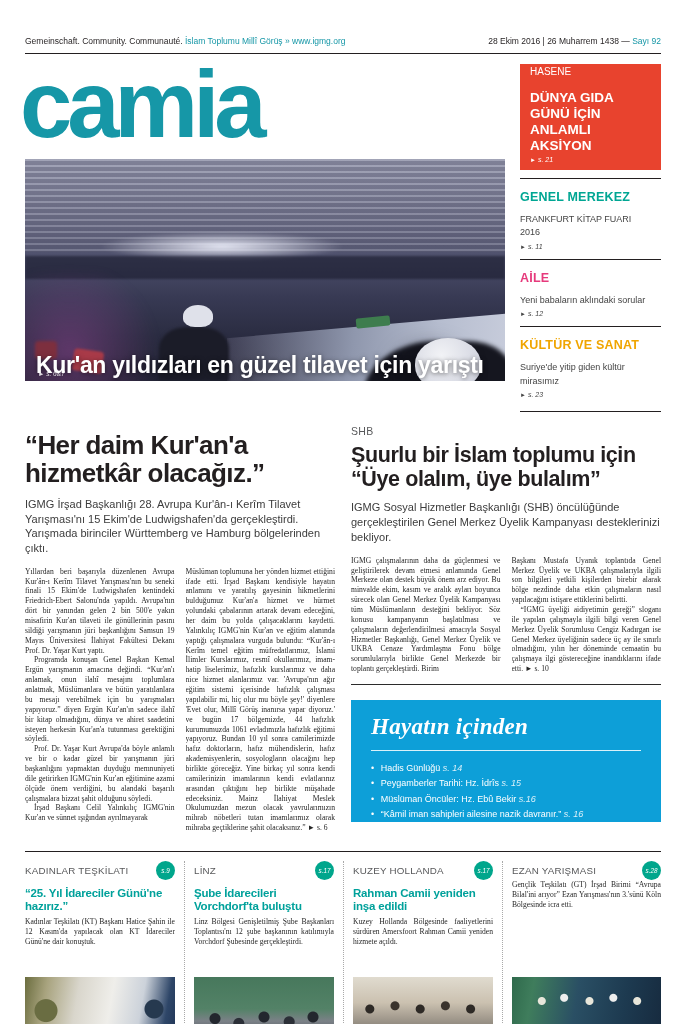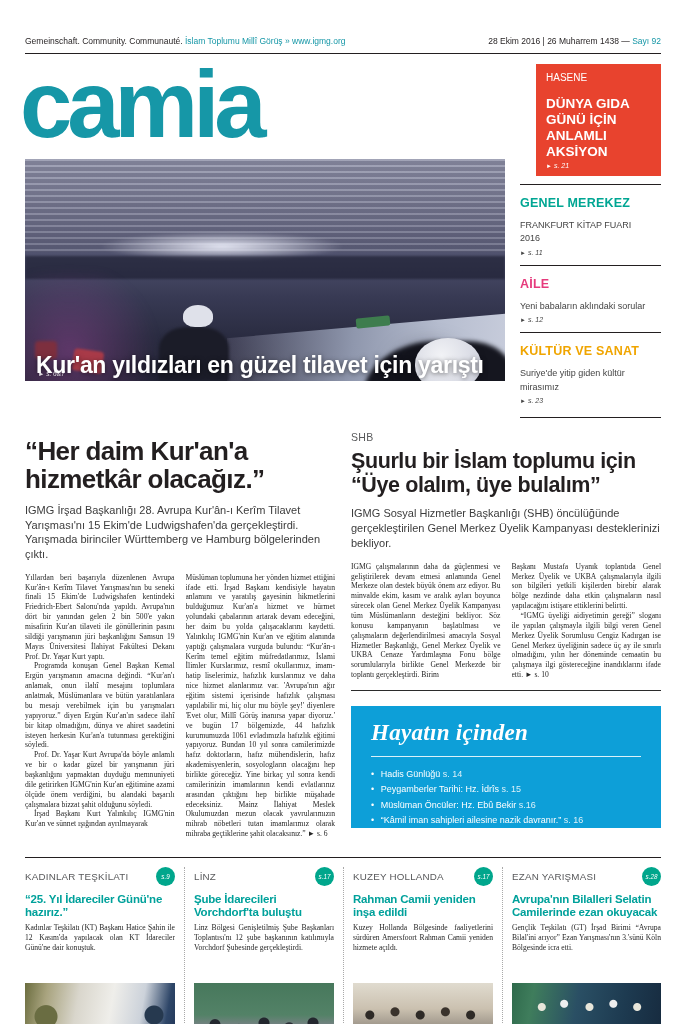--- a/index.html
+++ b/index.html
@@ -29,21 +29,21 @@
            background:radial-gradient(circle at 40% 35%,#f2f3f6,#d6d8e2 70%,#b9bcca);box-shadow:-18px 10px 22px rgba(12,12,20,.55);}
   .hp-body2{left:28%;bottom:0;width:70px;height:24%;background:#1b1c28;border-radius:40% 40% 0 0;filter:blur(1.5px);}
   .hp-cap2{left:33%;bottom:24%;width:30px;height:22px;border-radius:50% 50% 40% 40%;background:#dfe1ea;filter:blur(.4px);}
   .hp-chair{left:10%;bottom:4%;width:30px;height:22px;background:#a83a48;border-radius:4px 4px 2px 2px;filter:blur(1.2px);transform:rotate(8deg);}
   .hp-chair2{left:2%;bottom:10%;width:22px;height:18px;background:#7d2f3e;border-radius:4px;filter:blur(1.5px);}
   .hero-cap{position:absolute;left:11px;bottom:2px;color:#fff;font-size:23px;font-weight:bold;letter-spacing:-.3px;
             text-shadow:0 1px 5px rgba(0,0,0,.55);white-space:nowrap;}
   .hero-ref{position:absolute;left:13px;bottom:4px;color:rgba(255,255,255,.85);font-size:6.5px;font-style:italic;}
 
   
-  .hasene{background:#e8432e;color:#fff;padding:8px 10px 7px;margin-left:16px;}
+  .hasene{background:#e8432e;color:#fff;padding:2px 10px 7px;}
   .hasene .kick{font-size:10px;margin-bottom:13px;}
   .hasene .t{font-size:13.5px;font-weight:bold;line-height:1.18;margin-bottom:2px;}
   .pageref{font-size:7px;font-style:italic;}
   .pageref .arr{font-style:normal;font-size:6px;}
   .side-sec{border-top:1.2px solid #231f20;padding:11px 0 9px;}
   .side-sec.first{margin-top:8px;}
   .side-sec.last{border-bottom:1.2px solid #231f20;padding-bottom:13px;}
   .side-sec .kick{font-size:12.5px;font-weight:bold;margin-bottom:9px;letter-spacing:.2px;}
   .side-sec .t{font-size:9px;color:#444;line-height:1.5;margin-bottom:3px;width:92%;}
   .side-sec .pageref{color:#444;}
@@ -62,21 +62,21 @@
   .colm p{margin:0;font-size:7.6px;line-height:1.3;text-align:justify;color:#262626;}
   .colm p.ind{text-indent:9px;}
   .thin-rule{border:none;border-top:1px solid #2b2b2b;margin:10px 0 0;}
 
   .bluebox{margin-top:15px;background:#0d9fd8;color:#fff;padding:13px 20px 14px;height:122px;box-sizing:border-box;}
   .bluebox h3{font-family:"Liberation Serif",serif;font-style:italic;font-weight:600;font-size:23px;margin:1px 0 10px;
               border-bottom:1px solid rgba(255,255,255,.85);padding-bottom:10px;letter-spacing:.3px;}
   .bluebox ul{list-style:none;margin:0;padding:0;}
   .bluebox li{font-size:9px;line-height:1.72;}
   .bluebox .bul{margin-right:4px;}
-  .bluebox .pg{opacity:.85;}
+  .bluebox .pg{font-style:italic;opacity:.85;}
 
   
   .bottom{margin-top:12px;border-top:1.5px solid #231f20;padding-top:9px;display:grid;grid-template-columns:repeat(4,1fr);}
   .bcol{border-left:1px dotted #a9a9a9;padding:0 9px;display:flex;flex-direction:column;height:196px;box-sizing:border-box;}
   .bcol:first-child{border-left:none;padding-left:0;}
   .bcol:last-child{padding-right:0;}
   .bhead{display:flex;justify-content:space-between;align-items:flex-start;gap:11px;}
   .bkick{font-size:9.8px;color:#58595b;padding-top:4px;letter-spacing:.2px;}
   .badge{width:19px;height:19px;border-radius:50%;background:#00a68c;color:#fff;font-size:6.3px;font-style:italic;
          display:flex;align-items:center;justify-content:center;flex:0 0 auto;}
@@ -191,21 +191,21 @@
 
   <div class="articles">
     <div class="art-left">
       <h2 class="hl-left">“Her daim Kur'an'a hizmetkâr olacağız.”</h2>
       <div class="lede">IGMG İrşad Başkanlığı 28. Avrupa Kur'ân-ı Kerîm Tilavet Yarışması'nı 15 Ekim'de Ludwigshafen'da gerçekleştirdi. Yarışmada birinciler Württemberg ve Hamburg bölgelerinden çıktı.</div>
       <div class="body-cols">
         <div class="colm">
           <p>Yıllardan beri başarıyla düzenlenen Avrupa Kur'ân-ı Kerîm Tilavet Yarışması'nın bu seneki finali 15 Ekim'de Ludwigshafen kentindeki Friedrich-Ebert Salonu'nda yapıldı. Avrupa'nın dört bir yanından gelen 2 bin 500'e yakın misafirin Kur'an tilaveti ile gönüllerinin pasını sildiği yarışmanın jüri başkanlığını Samsun 19 Mayıs Üniversitesi İlahiyat Fakültesi Dekanı Prof. Dr. Yaşar Kurt yaptı.</p>
           <p class="ind">Programda konuşan Genel Başkan Kemal Ergün yarışmanın amacına değindi. “Kur'an'ı anlamak, onun ilahî mesajını toplumlara anlatmak, Müslümanlara ve bütün yaratılanlara bu mesajı verebilmek için bu yarışmaları yapıyoruz.” diyen Ergün Kur'an'ın sadece ilahî bir kitap olmadığını, dünya ve ahiret saadetini isteyen herkesin Kur'an'a tutunması gerektiğini söyledi.</p>
           <p class="ind">Prof. Dr. Yaşar Kurt Avrupa'da böyle anlamlı ve bir o kadar güzel bir yarışmanın jüri başkanlığını yapmaktan duyduğu memnuniyeti dile getirirken IGMG'nin Kur'an eğitimine azami ölçüde önem verdiğini, bu alandaki başarılı çalışmalara bizzat şahit olduğunu söyledi.</p>
-          <p class="ind">İrşad Başkanı Kurt Yalınkılıç IGMG'nin Kur'an ve sünnet ışığından ayrılmayarak</p>
+          <p class="ind">İrşad Başkanı Celil Yalınkılıç IGMG'nin Kur'an ve sünnet ışığından ayrılmayarak</p>
         </div>
         <div class="colm">
           <p>Müslüman toplumuna her yönden hizmet ettiğini ifade etti. İrşad Başkanı kendisiyle hayatın anlamını ve yaratılış gayesinin hikmetlerini bulduğumuz Kur'an'a hizmet ve hürmet yolundaki çabalarının artarak devam edeceğini, her daim bu yolda çalışacaklarını kaydetti. Yalınkılıç IGMG'nin Kur'an ve eğitim alanında yaptığı çalışmalara vurguda bulundu: “Kur'ân-ı Kerîm temel eğitim müfredatlarımız, İslami İlimler Kurslarımız, resmî okullarımız, imam-hatip liselerimiz, hafızlık kurslarımız ve daha nice hizmet alanlarımız var. 'Avrupa'nın ağır eğitim sistemi içerisinde hafızlık çalışması yapılabilir mi, hiç olur mu böyle şey!' diyenlere 'Evet olur, Millî Görüş inanırsa yapar diyoruz.' ve bugün 17 bölgemizde, 44 hafızlık kurumumuzda 1061 evladımızla hafızlık eğitimi yapıyoruz. Bundan 10 yıl sonra camilerimizde hafız doktorların, hafız mühendislerin, hafız akademisyenlerin, sosyologların olacağını hep birlikte göreceğiz. Yine birkaç yıl sonra kendi camilerinizin imamlarının kendi evlatlarınız arasından çıktığını hep birlikte müşahade edeceksiniz. Mainz İlahiyat Meslek Okulumuzdan mezun olacak yavrularımızın mihrab nöbetleri tutan imamlarımız olarak mihraba geçtiklerine şahit olacaksınız.” ► s. 6</p>
         </div>
       </div>
     </div>
 
     <div class="art-right">
       <div class="kick2">SHB</div>
       <h2 class="hl-right">Şuurlu bir İslam toplumu için “Üye olalım, üye bulalım”</h2>
@@ -278,19 +278,18 @@
       <div class="bhl">Rahman Camii yeniden inşa edildi</div>
       <div class="bbody">Kuzey Hollanda Bölgesinde faaliyetlerini sürdüren Amersfoort Rahman Camii yeniden hizmete açıldı.</div>
       <div class="photo ph3"></div>
     </div>
 
     <div class="bcol">
       <div class="bhead">
         <div class="bkick">EZAN YARIŞMASI</div>
         <div class="badge">s.28</div>
       </div>
-      <div class="bhl">Avrupa'nın Bilalleri Selatin Camilerinde ezan okuyacak</div>
       <div class="bbody">Gençlik Teşkilatı (GT) İrşad Birimi “Avrupa Bilal'ini arıyor” Ezan Yarışması'nın 3.'sünü Köln Bölgesinde icra etti.</div>
       <div class="photo ph4"></div>
     </div>
   </div>
 
 </div>
 
 </body></html>

